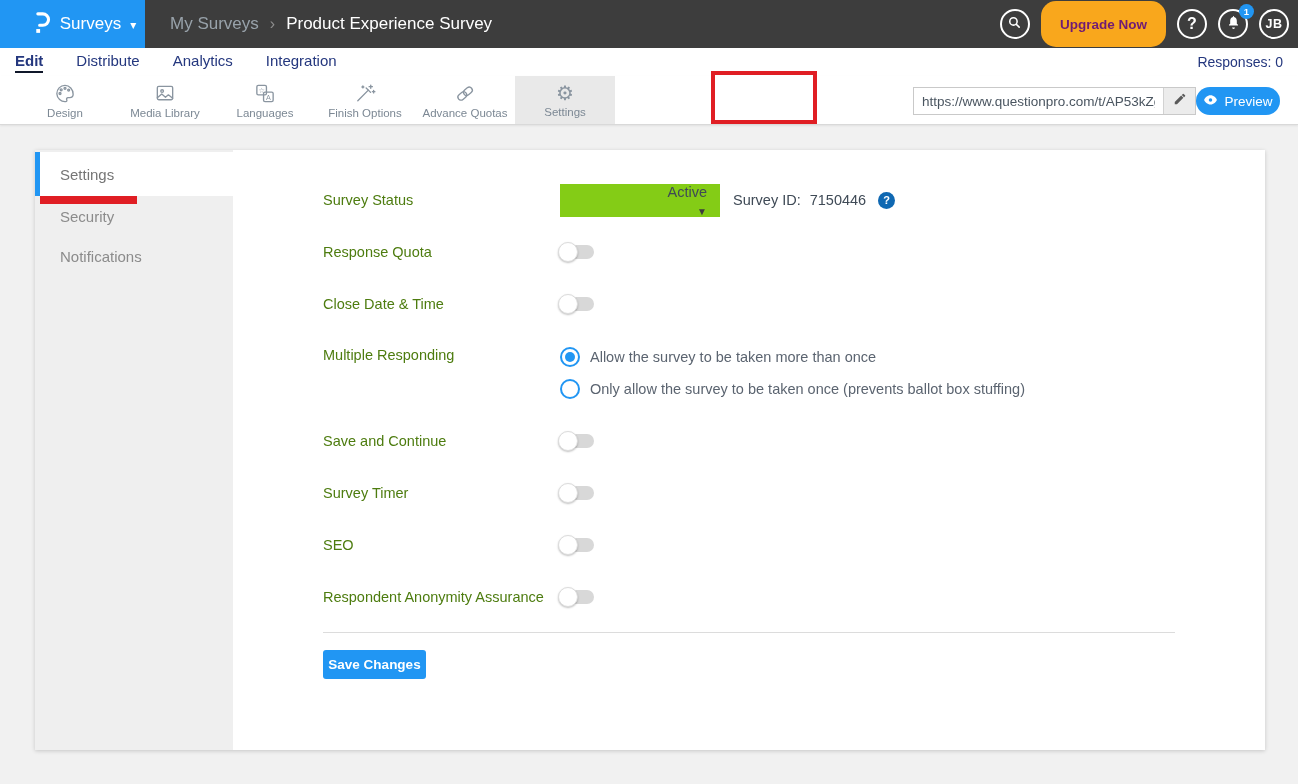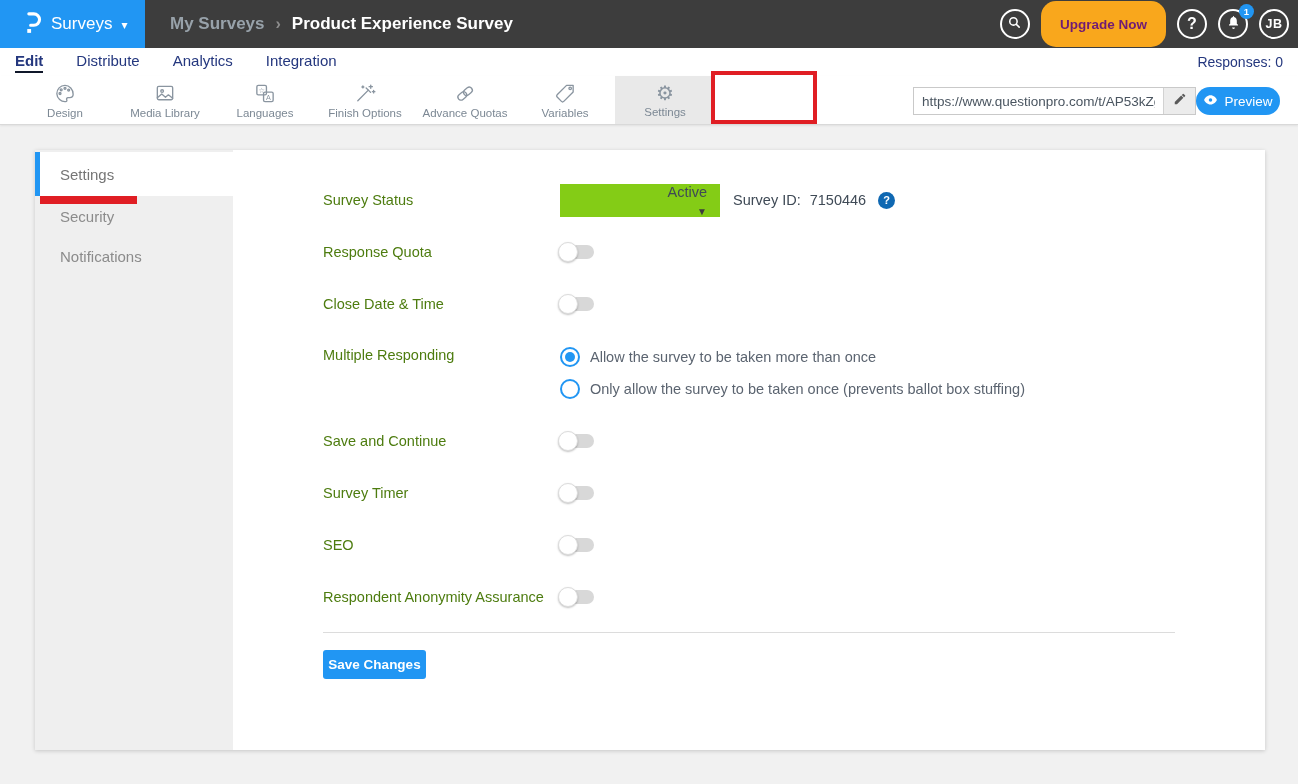--- a/index.html
+++ b/index.html
@@ -2,24 +2,24 @@
 <html><head>
 <meta charset="utf-8">
 <style>
   * { margin:0; padding:0; box-sizing:border-box; }
   body {
     width:1298px; height:784px; position:relative; overflow:hidden;
     background:#f1f1f1; font-family:"Liberation Sans", sans-serif;
   }
   
   .header { height:48px; background:#3d3d3d; display:flex; align-items:center; }
-  .logo-block { width:145px; height:48px; background:#2196f3; display:flex; align-items:center; justify-content:flex-start; gap:9px; cursor:pointer;padding-left:22px; }
+  .logo-block { width:145px; height:48px; background:#2196f3; display:flex; align-items:center; justify-content:center; gap:9px; cursor:pointer;padding-left:22px; }
   .logo-text { color:#fff; font-size:17px; }
   .logo-caret { color:#fff; font-size:12px; padding-top:2px; }
-  .breadcrumb { display:flex; align-items:center; gap:11px; margin-left:25px; font-size:17px;font-weight:bold; }
+  .breadcrumb { display:flex; align-items:center; gap:11px; margin-left:25px; font-size:17px; }
   .crumb-parent { color:#98a2aa; cursor:pointer; }
   .crumb-sep { color:#8d8d8d; font-size:16px; }
   .crumb-current { color:#ffffff; }
   .header-right { margin-left:auto; display:flex; align-items:center; gap:11px; padding-right:9px; }
   .hicon { width:30px; height:30px; border:2px solid #fff; border-radius:50%; display:flex; align-items:center; justify-content:center; color:#fff; cursor:pointer; flex-shrink:0; }
   .help-glyph { font-size:16px; font-weight:bold; }
   .upgrade-btn { height:46px; padding:0 19px; border-radius:15px; background:#f9a71c; color:#701a75; font-weight:bold; font-size:13.5px; display:flex; align-items:center; border:none; cursor:pointer; font-family:inherit; }
   .bell-wrap { position:relative; }
   .badge { position:absolute; top:-5px; right:-6px; width:15px; height:15px; border-radius:50%; background:#2196f3; color:#fff; font-size:9.5px; font-weight:bold; display:flex; align-items:center; justify-content:center; }
   .avatar { font-size:12.5px; font-weight:bold; letter-spacing:.5px; }
@@ -174,29 +174,20 @@
     <span>
       <svg width="24" height="23" viewBox="0 0 24 24">
         <g transform="rotate(-40 12 12)">
           <rect x="3.2" y="9" width="10" height="6.4" rx="3.2"></rect>
           <rect x="10.8" y="9" width="10" height="6.4" rx="3.2"></rect>
         </g>
       </svg>
     </span>
     <span class="tool-label">Advance Quotas</span>
   </div>
-  <div class="tool-item">
-    <span>
-      <svg width="24" height="23" viewBox="0 0 24 24">
-        <path d="M13.6 3.5h6.9v6.9l-9.8 9.8a1.7 1.7 0 0 1-2.4 0l-4.5-4.5a1.7 1.7 0 0 1 0-2.4z"></path>
-        <circle cx="17.4" cy="6.6" r="1.3"></circle>
-      </svg>
-    </span>
-    <span class="tool-label">Variables</span>
-  </div>
   <div class="tool-item selected">
     <span class="gear-glyph">⚙</span>
     <span class="tool-label">Settings</span>
   </div>
   <div class="annotation-box"></div>
 
   <div class="url-box">
     <input type="text" value="https://www.questionpro.com/t/AP53kZgfo" style="">
     <div class="edit-seg">
       <span>

